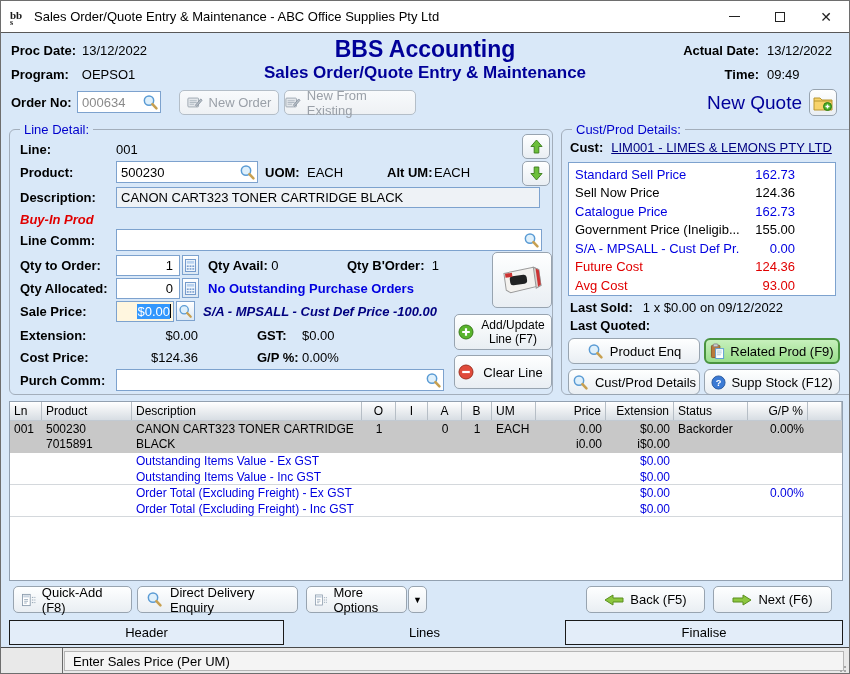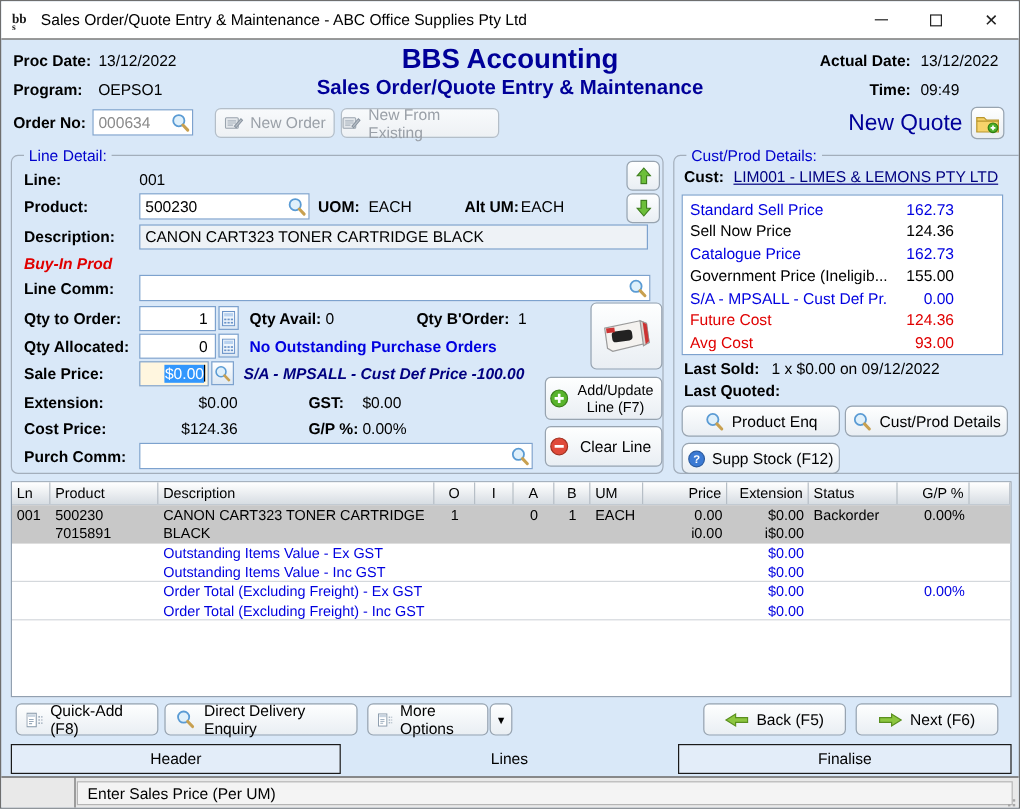--- a/index.html
+++ b/index.html
@@ -395,20 +395,29 @@
       <span></span>
     </div>
     <div class="cp-btns">
       <div class="cp-btn">
         <svg class="mag" viewBox="0 0 16 16">
             <circle cx="6.6" cy="6.2" r="4.4" fill="#dff0fb" stroke="#5a9bd4" stroke-width="1.4"></circle>
             <path d="M9.8 9.6 L13.6 13.6" stroke="#c8a050" stroke-width="2.4" stroke-linecap="round"></path>
           </svg>
         <span>Product Enq</span>
       </div>
+      <div class="cp-btn green">
+        <svg width="15" height="16" viewBox="0 0 16 17">
+            <rect x="1.5" y="2.5" width="9" height="13" rx="1" fill="#b97a3c" stroke="#8a5a28"></rect>
+            <rect x="3.5" y="1" width="5" height="3" rx="1" fill="#d0d0d0" stroke="#888"></rect>
+            <rect x="6" y="6" width="8.5" height="10.5" fill="#fff" stroke="#5a9bd4"></rect>
+            <path d="M7.5 8.5h5M7.5 10.5h5M7.5 12.5h4" stroke="#a8c8e0" fill="none"></path>
+          </svg>
+        <span>Related Prod (F9)</span>
+      </div>
       <div class="cp-btn">
         <svg class="mag" viewBox="0 0 16 16">
             <circle cx="6.6" cy="6.2" r="4.4" fill="#dff0fb" stroke="#5a9bd4" stroke-width="1.4"></circle>
             <path d="M9.8 9.6 L13.6 13.6" stroke="#c8a050" stroke-width="2.4" stroke-linecap="round"></path>
           </svg>
         <span>Cust/Prod Details</span>
       </div>
       <div class="cp-btn">
         <svg width="15" height="15" viewBox="0 0 16 16">
             <circle cx="8" cy="8" r="7" fill="#3b7ad4" stroke="#2a5a9e"></circle>

